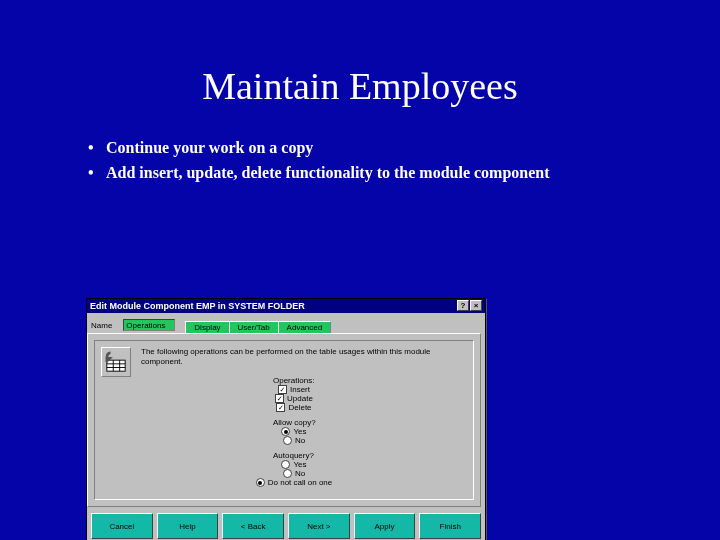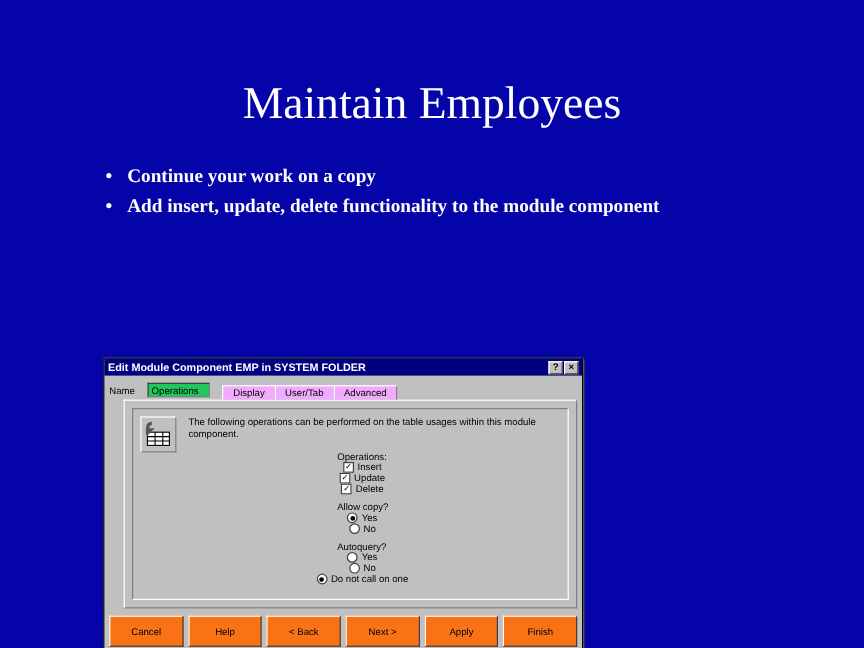--- a/index.html
+++ b/index.html
@@ -50,21 +50,21 @@
     font-family: Tahoma, Arial, sans-serif;
     font-size: 9px;
     color: #000;
     box-shadow: 1px 1px 0 #555;
   }
   .titlebar {
     background: #000080;
     color: #fff;
     padding: 2px 3px;
     display: flex;
-    align-items: center;
+    align-items: flex-end;
     height: 14px;
   }
   .titlebar-text {
     flex: 1;
     font-weight: bold;
     font-size: 9px;
     white-space: nowrap;
   }
   .titlebar-btn {
     width: 12px;
@@ -85,21 +85,21 @@
   .tab-strip {
     display: flex;
     margin: 4px 4px 0 4px;
   }
   .tab {
     border: 1px solid #808080;
     border-top-color: #fff;
     border-left-color: #fff;
     border-bottom: none;
     padding: 1px 8px;
-    background: #f0abfc;
+    background: #22c55e;
     font-size: 8px;
     margin-right: -1px;
     position: relative;
   }
   .tab-row {
     display: flex;
     align-items: center;
     margin: 4px 4px 0 4px;
   }
   .tab-row label {
@@ -111,21 +111,21 @@
     border-top-color: #404040;
     border-left-color: #404040;
     background: #22c55e;
     width: 52px;
     height: 12px;
     font-size: 8px;
     padding: 0 2px;
     margin-right: 6px;
   }
   .panel {
-    margin: 0 4px 4px 16px;
+    margin: 0 4px 4px 0;
     border: 1px solid #808080;
     border-top-color: #fff;
     border-left-color: #fff;
     background: #c0c0c0;
     padding: 6px;
     display: flex;
   }
   .panel-inner {
     border: 1px solid #808080;
     border-bottom-color: #fff;
@@ -190,21 +190,21 @@
   .button-row {
     display: flex;
     padding: 2px 4px 6px 4px;
     gap: 4px;
   }
   .btn {
     flex: 1;
     border: 1px solid #fff;
     border-right-color: #404040;
     border-bottom-color: #404040;
-    background: #f97316;
+    background: #14b8a6;
     height: 16px;
     font-size: 8px;
     display: flex;
     align-items: center;
     justify-content: center;
     padding: 12px 4px;
   }
 </style>
 </head>
 <body>

